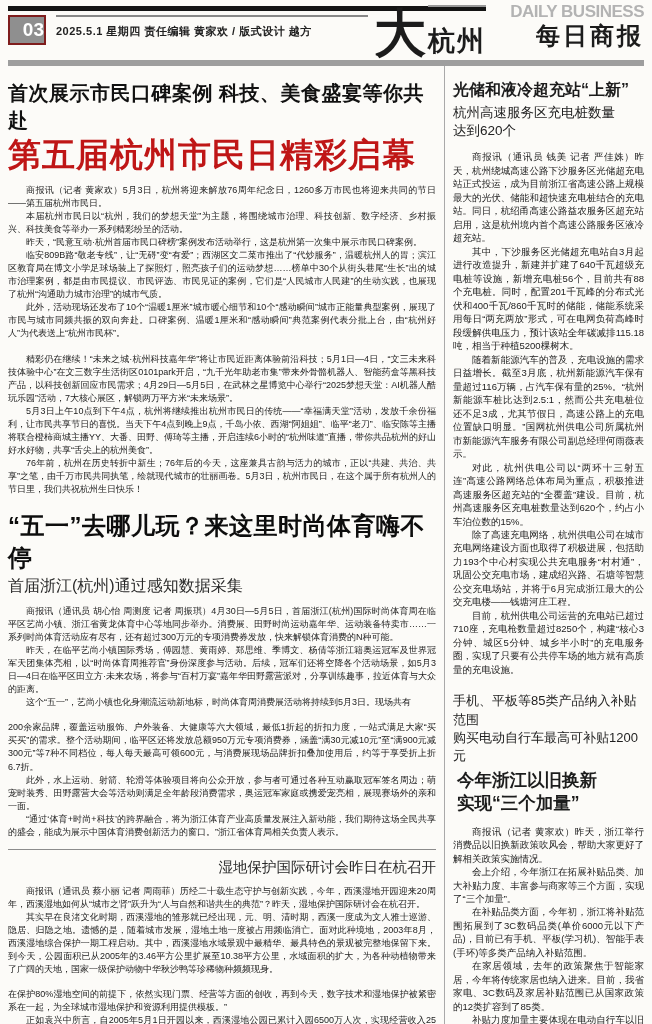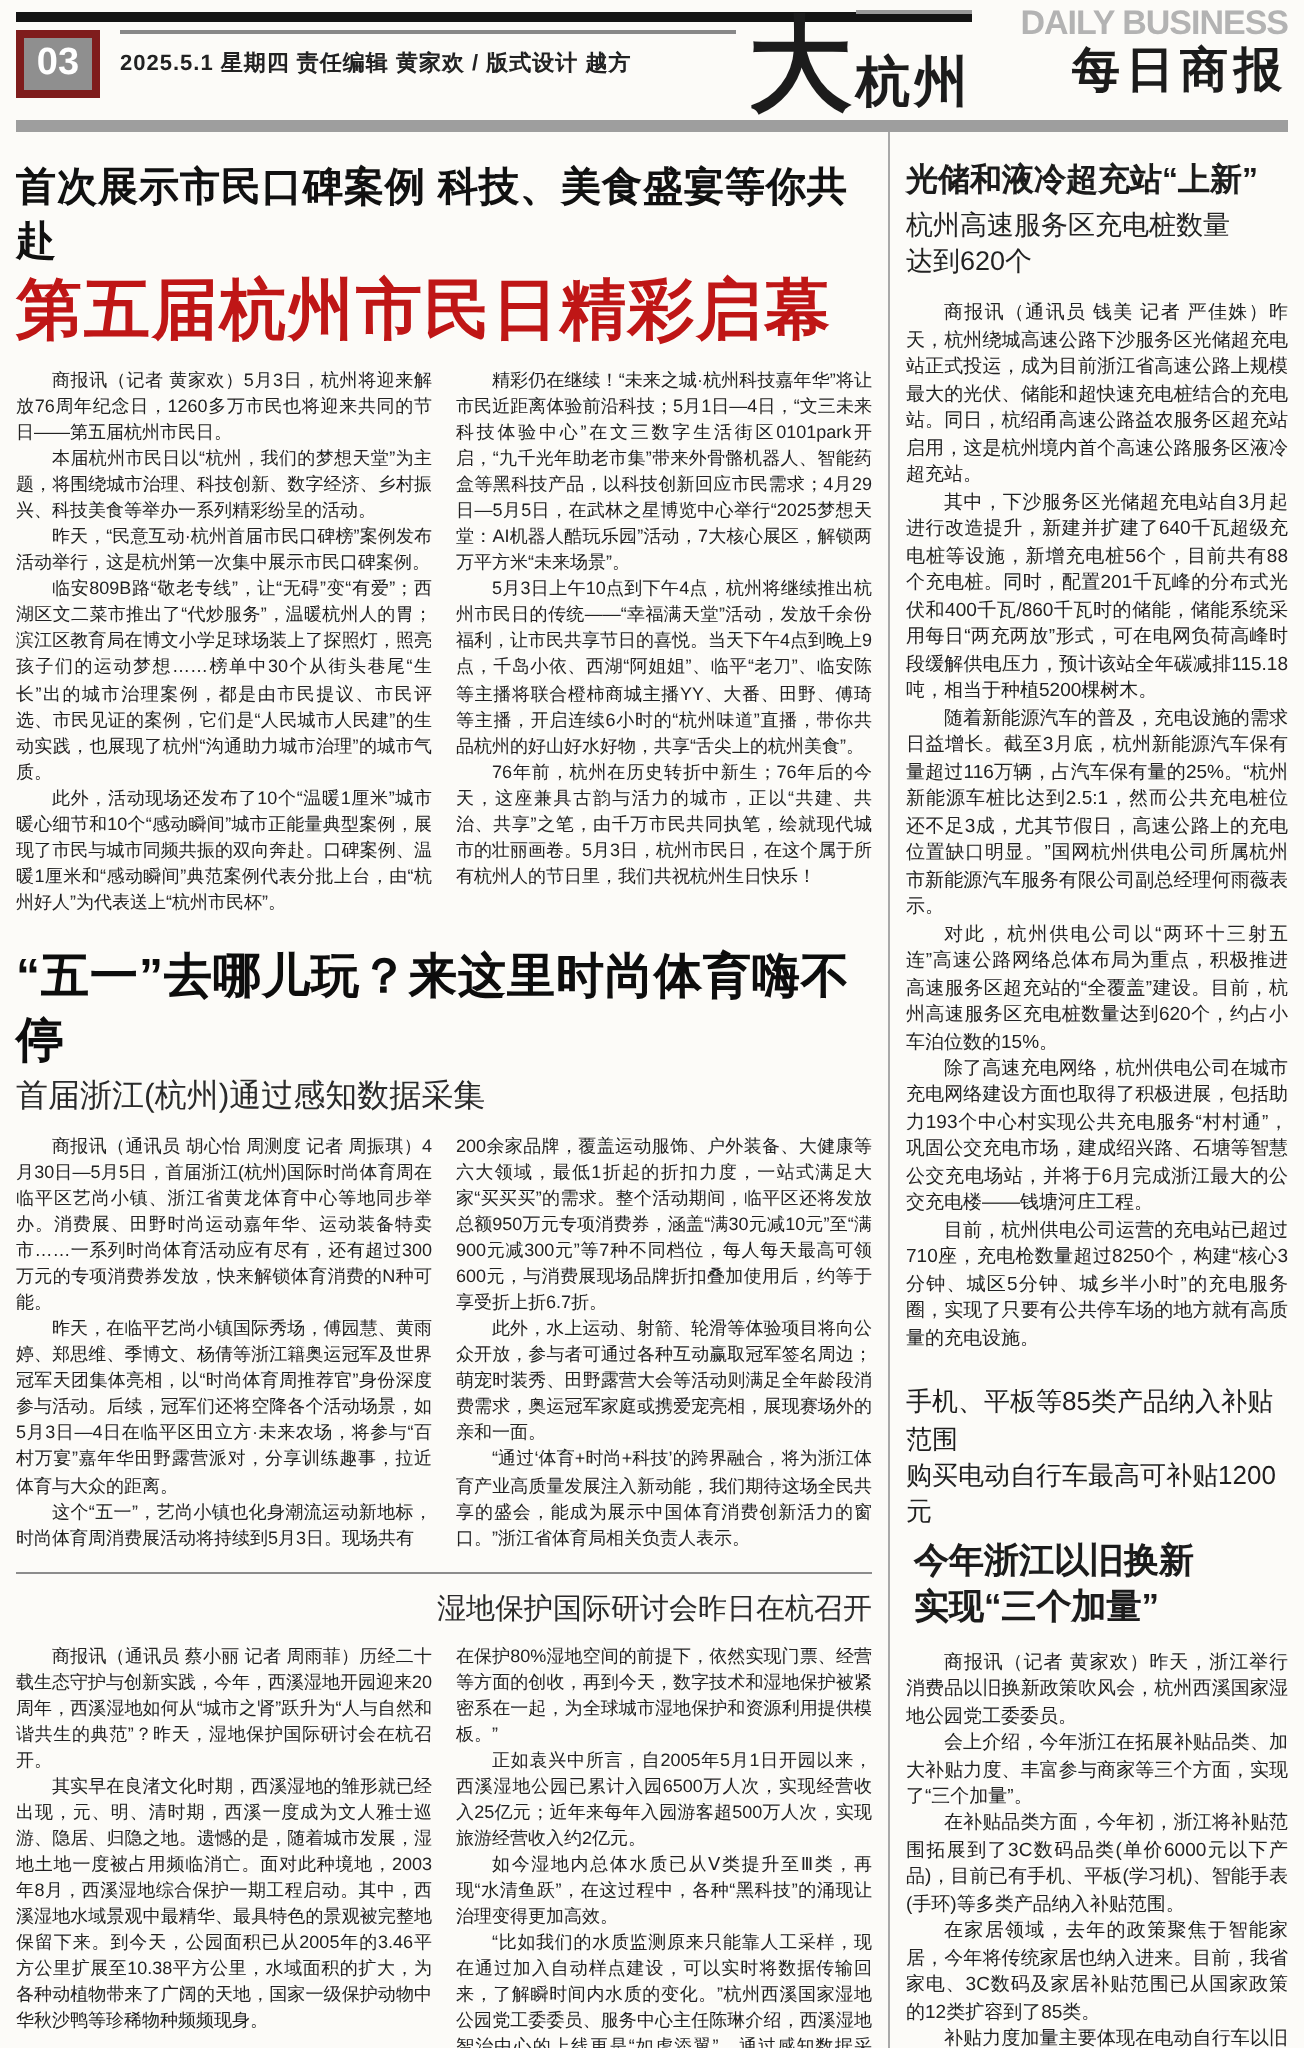--- a/index.html
+++ b/index.html
@@ -8,40 +8,40 @@
     background:#fcfbf8; overflow:hidden; color:#1c1c1c;
     font-family:"Liberation Sans","DejaVu Sans",sans-serif;
   }
   
   .hdr { padding:3px 8px 0 8px; }
   .hdr-top { display:flex; align-items:flex-start; }
   .hdr-main { flex:1; min-width:0; }
   .topbar { height:5px; background:#141414; margin-top:3px; }
   .hdr-row { display:flex; align-items:flex-start; margin-top:4px; }
   .pagenum {
-    width:34px; height:26px; background:#8f8f8f; border:4px solid #7f1d1d;
-    color:#fff; font-size:19px; font-weight:bold; text-align:center; line-height:26px;
+    width:34px; height:26px; background:#8f8f8f; border:2px solid #7f1d1d;
+    color:#fff; font-size:19px; font-weight:bold; text-align:right; line-height:26px;
   }
   .dateblock { flex:1; margin-left:10px; border-top:2px solid #888; padding-top:7px; }
   .dateline { font-size:11px; font-weight:bold; color:#222; letter-spacing:0.5px; white-space:nowrap; overflow:hidden; }
   .masthead { display:flex; align-items:flex-end; margin-left:6px; margin-top:-10px; }
   .masthead-char { font-family:"DejaVu Serif","Liberation Serif",serif; font-weight:bold; font-size:52px; line-height:46px; }
   .masthead-city { font-size:27px; font-weight:bold; letter-spacing:2px; margin-left:2px; line-height:30px; border-top:2px solid #999; padding-top:19px; }
   .brand { width:148px; text-align:right; margin-left:10px; }
   .brand-en { color:#b3b3b3; font-weight:bold; font-size:17px; letter-spacing:-0.5px; line-height:18px; }
   .brand-cn { font-size:24px; font-weight:bold; letter-spacing:3px; line-height:26px; margin-top:2px; }
   .hdr-rule { height:6px; background:#9e9e9e; margin-top:4px; }
 
   
   .content { display:flex; padding:0 8px; }
   .left-region { width:428px; padding-right:8px; }
   .right-region { flex:1; border-left:1px solid #a9a9a9; padding-left:8px; padding-top:10px; }
 
   
-  .cols { display:flex; gap:12px; }
+  .cols { display:flex; gap:12px;flex-direction:column; }
   .col { flex:1; min-width:0; }
   p.para { margin:0; font-size:9px; line-height:1.45; text-align:justify; text-indent:2em; color:#222; }
   p.cont { text-indent:0; }
   .sep-rule { border:none; border-top:1px solid #8c8c8c; margin:10px 0 8px 0; }
 
   
   .a1-kicker { font-size:20px; font-weight:600; color:#111; margin:14px 0 2px 0; letter-spacing:0.5px; }
   .a1-headline { font-size:33px; font-weight:800; color:#bf1616; letter-spacing:1px; margin:0 0 10px 0; line-height:1.15; }
 
   
@@ -168,21 +168,21 @@
 
       <section class="a5 rp">
         <div class="a5-kicker">
           <span>手机、平板等85类产品纳入补贴范围</span><br>
           <span>购买电动自行车最高可补贴1200元</span>
         </div>
         <h3 class="a5-headline">
           <span>今年浙江以旧换新</span><br>
           <span>实现“三个加量”</span>
         </h3>
-        <p class="para">商报讯（记者 黄家欢）昨天，浙江举行消费品以旧换新政策吹风会，杭州西溪国家湿地公园党工委委员。</p>
+        <p class="para">商报讯（记者 黄家欢）昨天，浙江举行消费品以旧换新政策吹风会，帮助大家更好了解相关政策实施情况。</p>
         <p class="para">会上介绍，今年浙江在拓展补贴品类、加大补贴力度、丰富参与商家等三个方面，实现了“三个加量”。</p>
         <p class="para">在补贴品类方面，今年初，浙江将补贴范围拓展到了3C数码品类(单价6000元以下产品)，目前已有手机、平板(学习机)、智能手表(手环)等多类产品纳入补贴范围。</p>
         <p class="para">在家居领域，去年的政策聚焦于智能家居，今年将传统家居也纳入进来。目前，我省家电、3C数码及家居补贴范围已从国家政策的12类扩容到了85类。</p>
         <p class="para">补贴力度加量主要体现在电动自行车以旧换新更优惠，新购电动自行车补贴比例从20%提高到了40%，补贴上限从去年的500元提高到了1200元，消费者将老旧电动自行车报废并购新，即可享受以旧换新补贴。</p>
 
       </section>
     </div>
   </div>
 </div>
 

